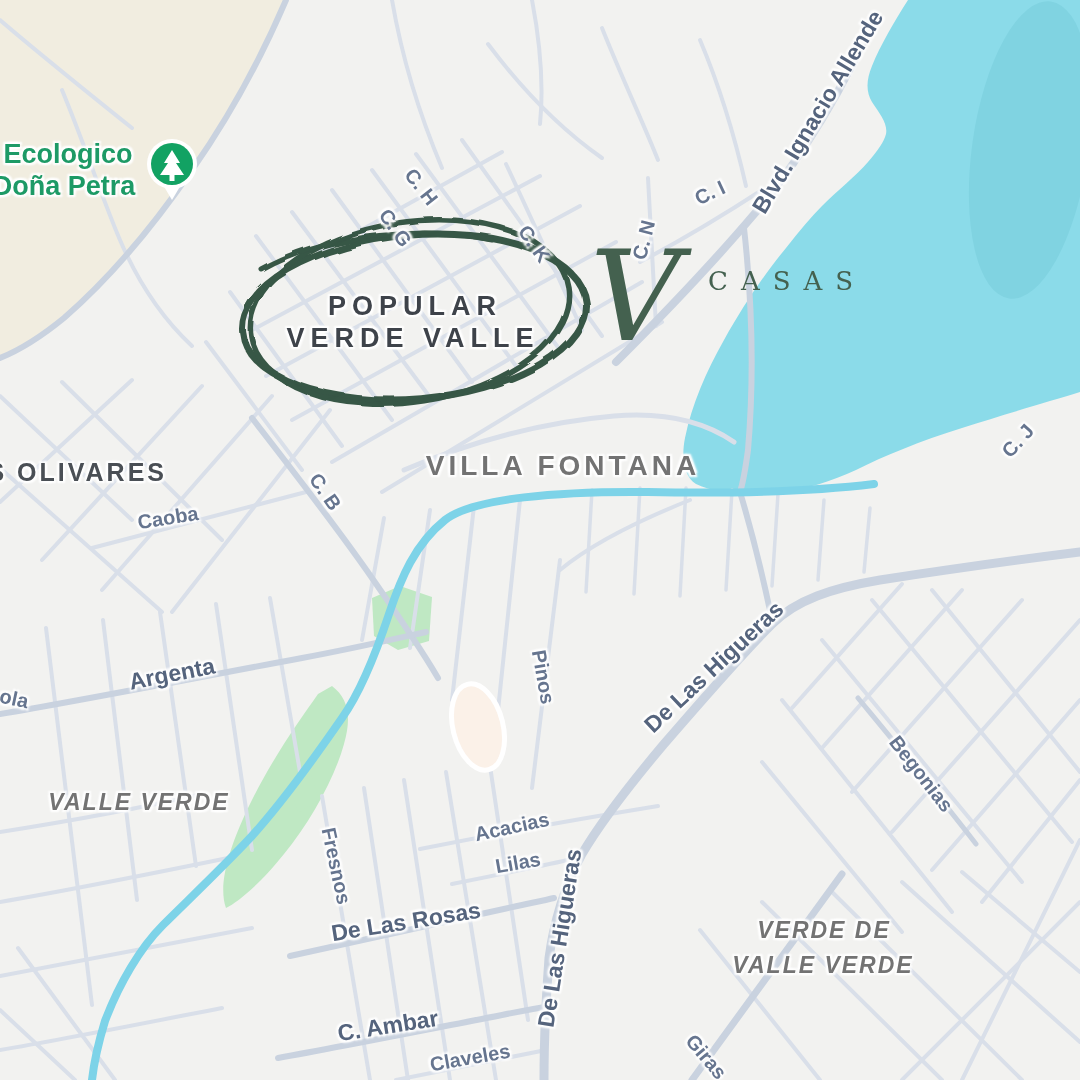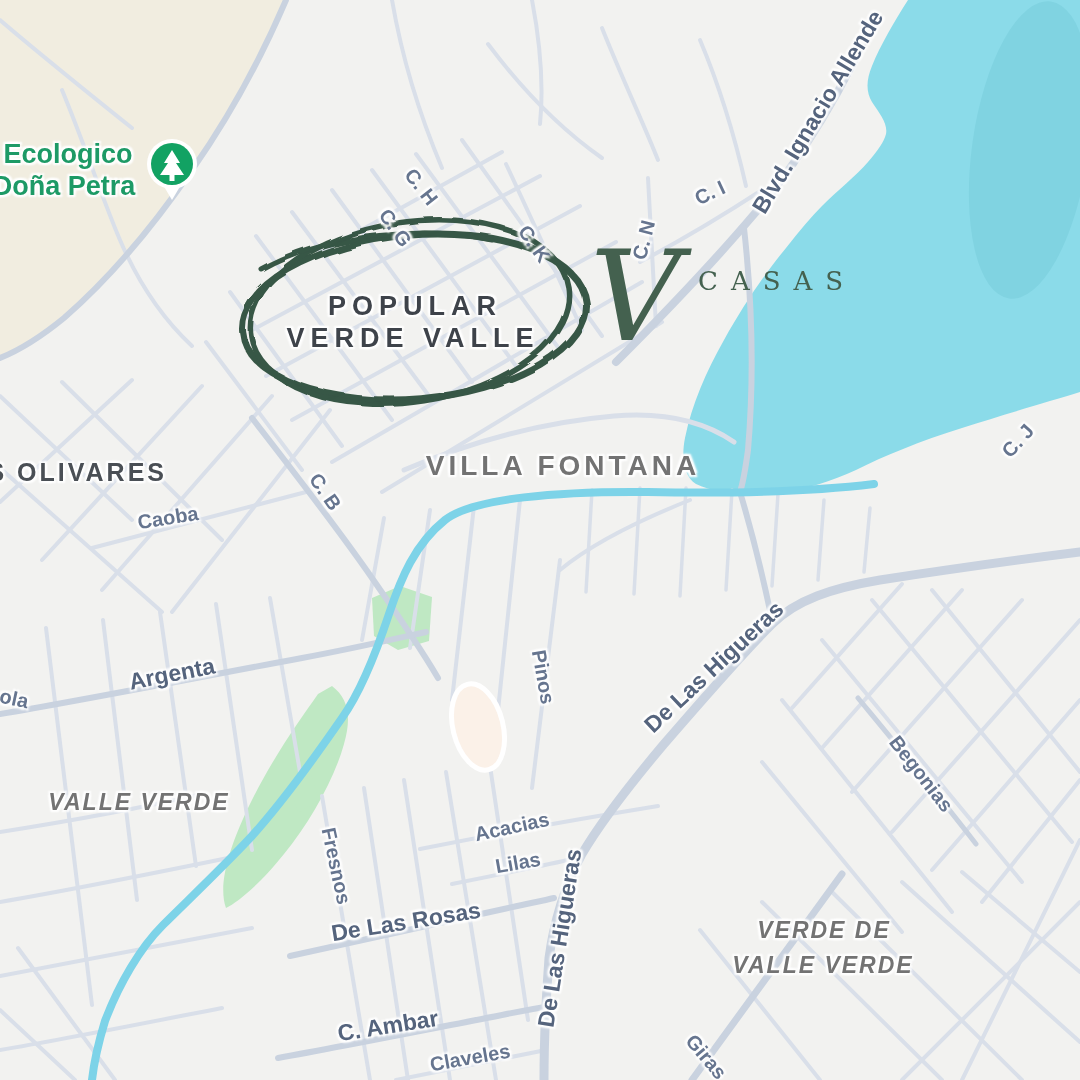--- a/index.html
+++ b/index.html
@@ -13,21 +13,21 @@
   .stm{font-weight:bold;font-size:23px;color:#55647d;}
   .area-c {font-weight:bold;font-size:27px;letter-spacing:6px;color:#3e434a;}
   .area   {font-weight:bold;font-size:28px;letter-spacing:4px;color:#737373;}
   .area-sm{font-weight:bold;font-size:25px;letter-spacing:3px;color:#4a4f55;}
   .area-lg{font-weight:bold;font-size:23px;letter-spacing:2px;color:#737373;font-style:italic;}
   .park   {font-weight:bold;font-size:27px;color:#1d9a66;}
   
   #parkpin{position:absolute;left:146px;top:138px;width:52px;height:64px;}
   
   #logo{position:absolute;left:560px;top:246px;width:370px;height:140px;color:#44614f;}
-  #logo .casas{position:absolute;left:138px;top:20px;font-family:"DejaVu Serif",serif;
+  #logo .casas{position:absolute;left:148px;top:20px;font-family:"DejaVu Serif",serif;
                font-size:26px;letter-spacing:13px;}
   #logo .v{position:absolute;left:30px;top:-12px;font-family:"DejaVu Serif",serif;
            font-style:italic;font-size:126px;line-height:1;}
   #logo .rest{position:absolute;left:98px;top:36px;font-family:"DejaVu Serif",serif;
               font-size:72px;letter-spacing:4px;line-height:1;}
 </style>
 </head>
 <body>
 
 <div id="stage">

